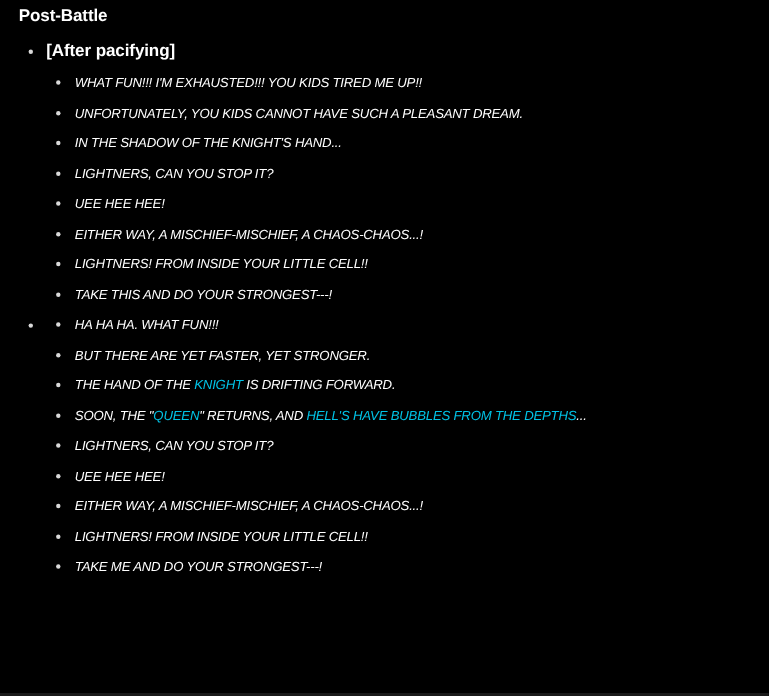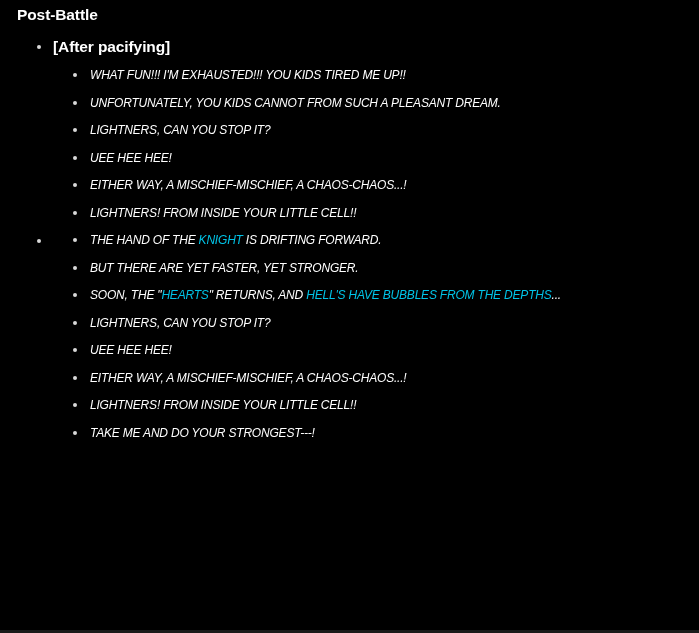--- a/index.html
+++ b/index.html
@@ -21,21 +21,21 @@
   .heading {
     margin: 0;
     color: var(--fg, #ffffff);
     font-size: 15.5px;
     font-weight: 700;
     letter-spacing: -0.1px;
     line-height: 19px;
   }
   ul.l1, ul.l2 {
     list-style: none;
-    margin: 11px;
+    margin: 0;
     padding: 0;
   }
   ul.l1 { margin-top: 14px; }
   li.l1 {
     position: relative;
     padding-left: 25px;
     color: var(--fg, #ffffff);
     font-size: 15.5px;
     font-weight: 700;
     letter-spacing: -0.1px;
@@ -95,32 +95,35 @@
 <body>
 
 <div class="screen" style="--bg: #000000; --fg: #ffffff; --link: #00c3e6; --strip: #1a1a1a;">
   <div class="content">
     <h3 class="heading">Post-Battle</h3>
     <ul class="l1">
         <li class="l1">
           <span class="section-label">[After pacifying]</span>
           <ul class="l2">
             <li class="l2"><span>WHAT FUN!!! I'M EXHAUSTED!!! YOU KIDS TIRED ME UP!!</span></li>
-            <li class="l2"><span>UNFORTUNATELY, YOU KIDS CANNOT FROM SUCH A PLEASANT DREAM.</span></li>
+            <li class="l2"><span>UNFORTUNATELY, YOU KIDS CANNOT HAVE SUCH A PLEASANT DREAM.</span></li>
+            <li class="l2"><span>IN THE SHADOW OF THE KNIGHT'S HAND...</span></li>
             <li class="l2"><span>LIGHTNERS, CAN YOU STOP IT?</span></li>
             <li class="l2"><span>UEE HEE HEE!</span></li>
             <li class="l2"><span>EITHER WAY, A MISCHIEF-MISCHIEF, A CHAOS-CHAOS...!</span></li>
             <li class="l2"><span>LIGHTNERS! FROM INSIDE YOUR LITTLE CELL!!</span></li>
+            <li class="l2"><span>TAKE THIS AND DO YOUR STRONGEST---!</span></li>
           </ul>
         </li>
         <li class="l1">
           <ul class="l2">
+            <li class="l2"><span>HA HA HA. WHAT FUN!!!</span></li>
+            <li class="l2"><span>BUT THERE ARE YET FASTER, YET STRONGER.</span></li>
             <li class="l2"><span>THE HAND OF THE </span><a class="wiki-link" href="#">KNIGHT</a><span> IS DRIFTING FORWARD.</span></li>
-            <li class="l2"><span>BUT THERE ARE YET FASTER, YET STRONGER.</span></li>
-            <li class="l2"><span>SOON, THE "</span><a class="wiki-link" href="#">HEARTS</a><span>" RETURNS, AND </span><a class="wiki-link" href="#">HELL'S HAVE BUBBLES FROM THE DEPTHS</a><span>...</span></li>
+            <li class="l2"><span>SOON, THE "</span><a class="wiki-link" href="#">QUEEN</a><span>" RETURNS, AND </span><a class="wiki-link" href="#">HELL'S HAVE BUBBLES FROM THE DEPTHS</a><span>...</span></li>
             <li class="l2"><span>LIGHTNERS, CAN YOU STOP IT?</span></li>
             <li class="l2"><span>UEE HEE HEE!</span></li>
             <li class="l2"><span>EITHER WAY, A MISCHIEF-MISCHIEF, A CHAOS-CHAOS...!</span></li>
             <li class="l2"><span>LIGHTNERS! FROM INSIDE YOUR LITTLE CELL!!</span></li>
             <li class="l2"><span>TAKE ME AND DO YOUR STRONGEST---!</span></li>
           </ul>
         </li>
       </ul>
   </div>
   <div class="bottom-strip"></div>

